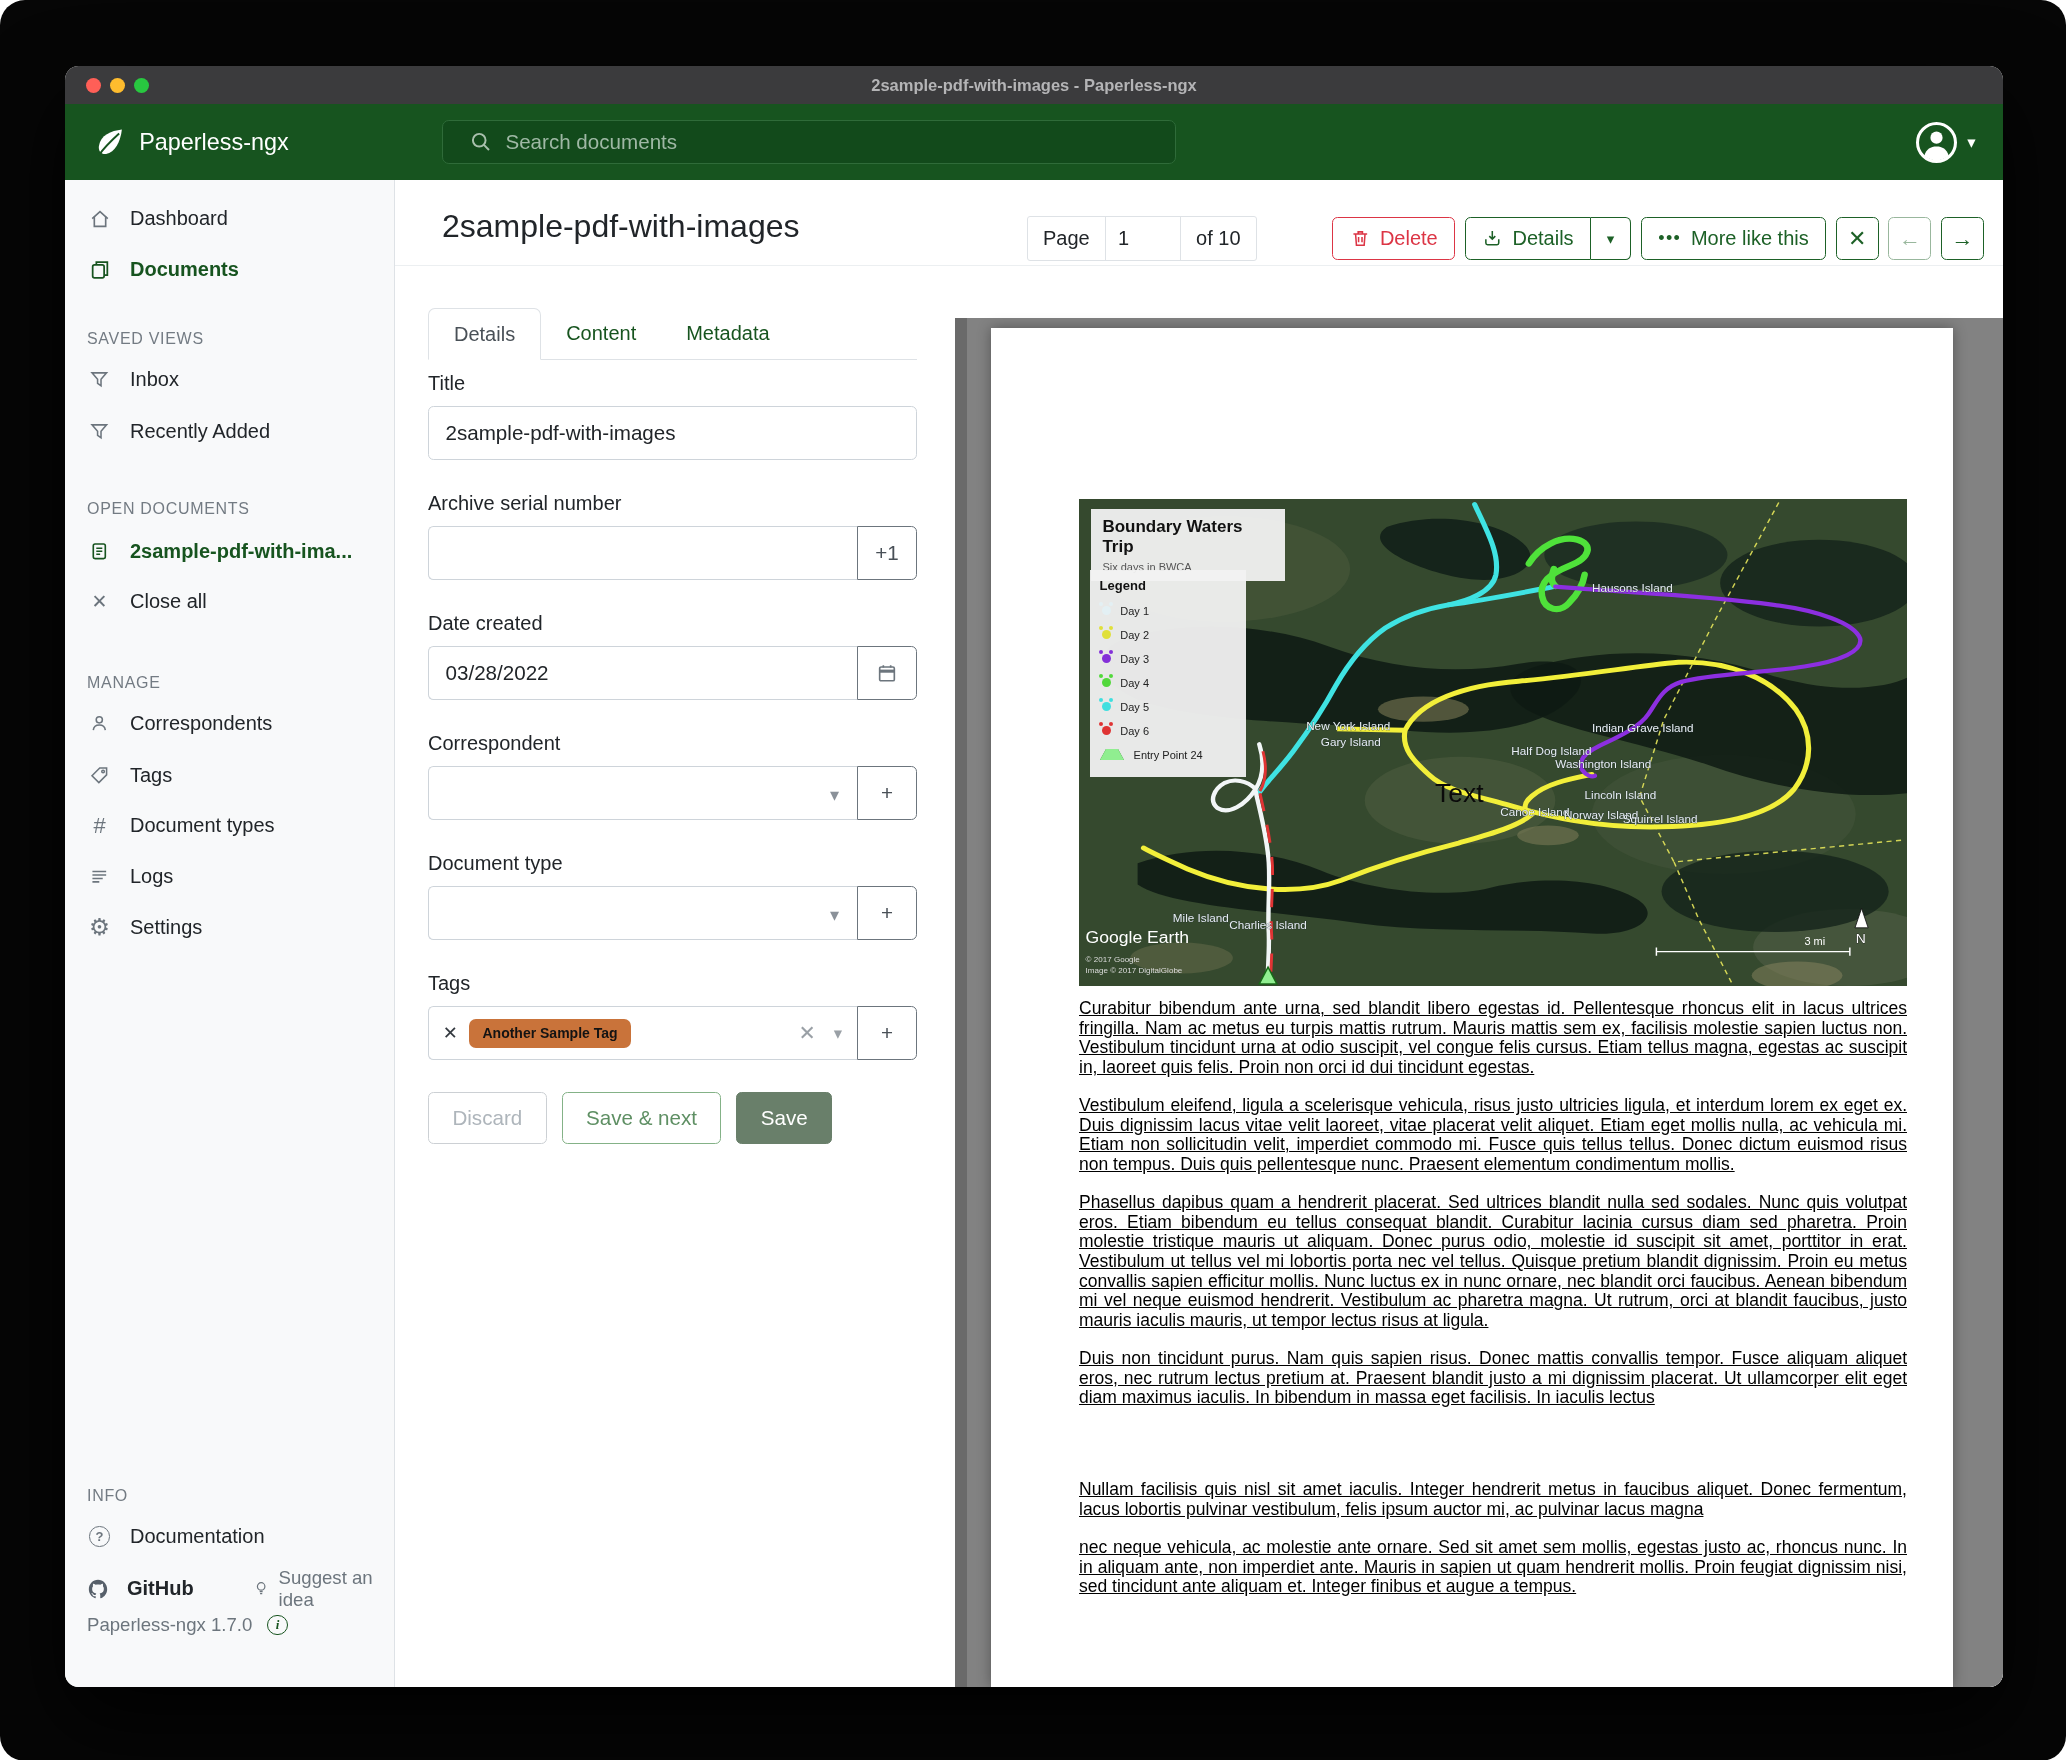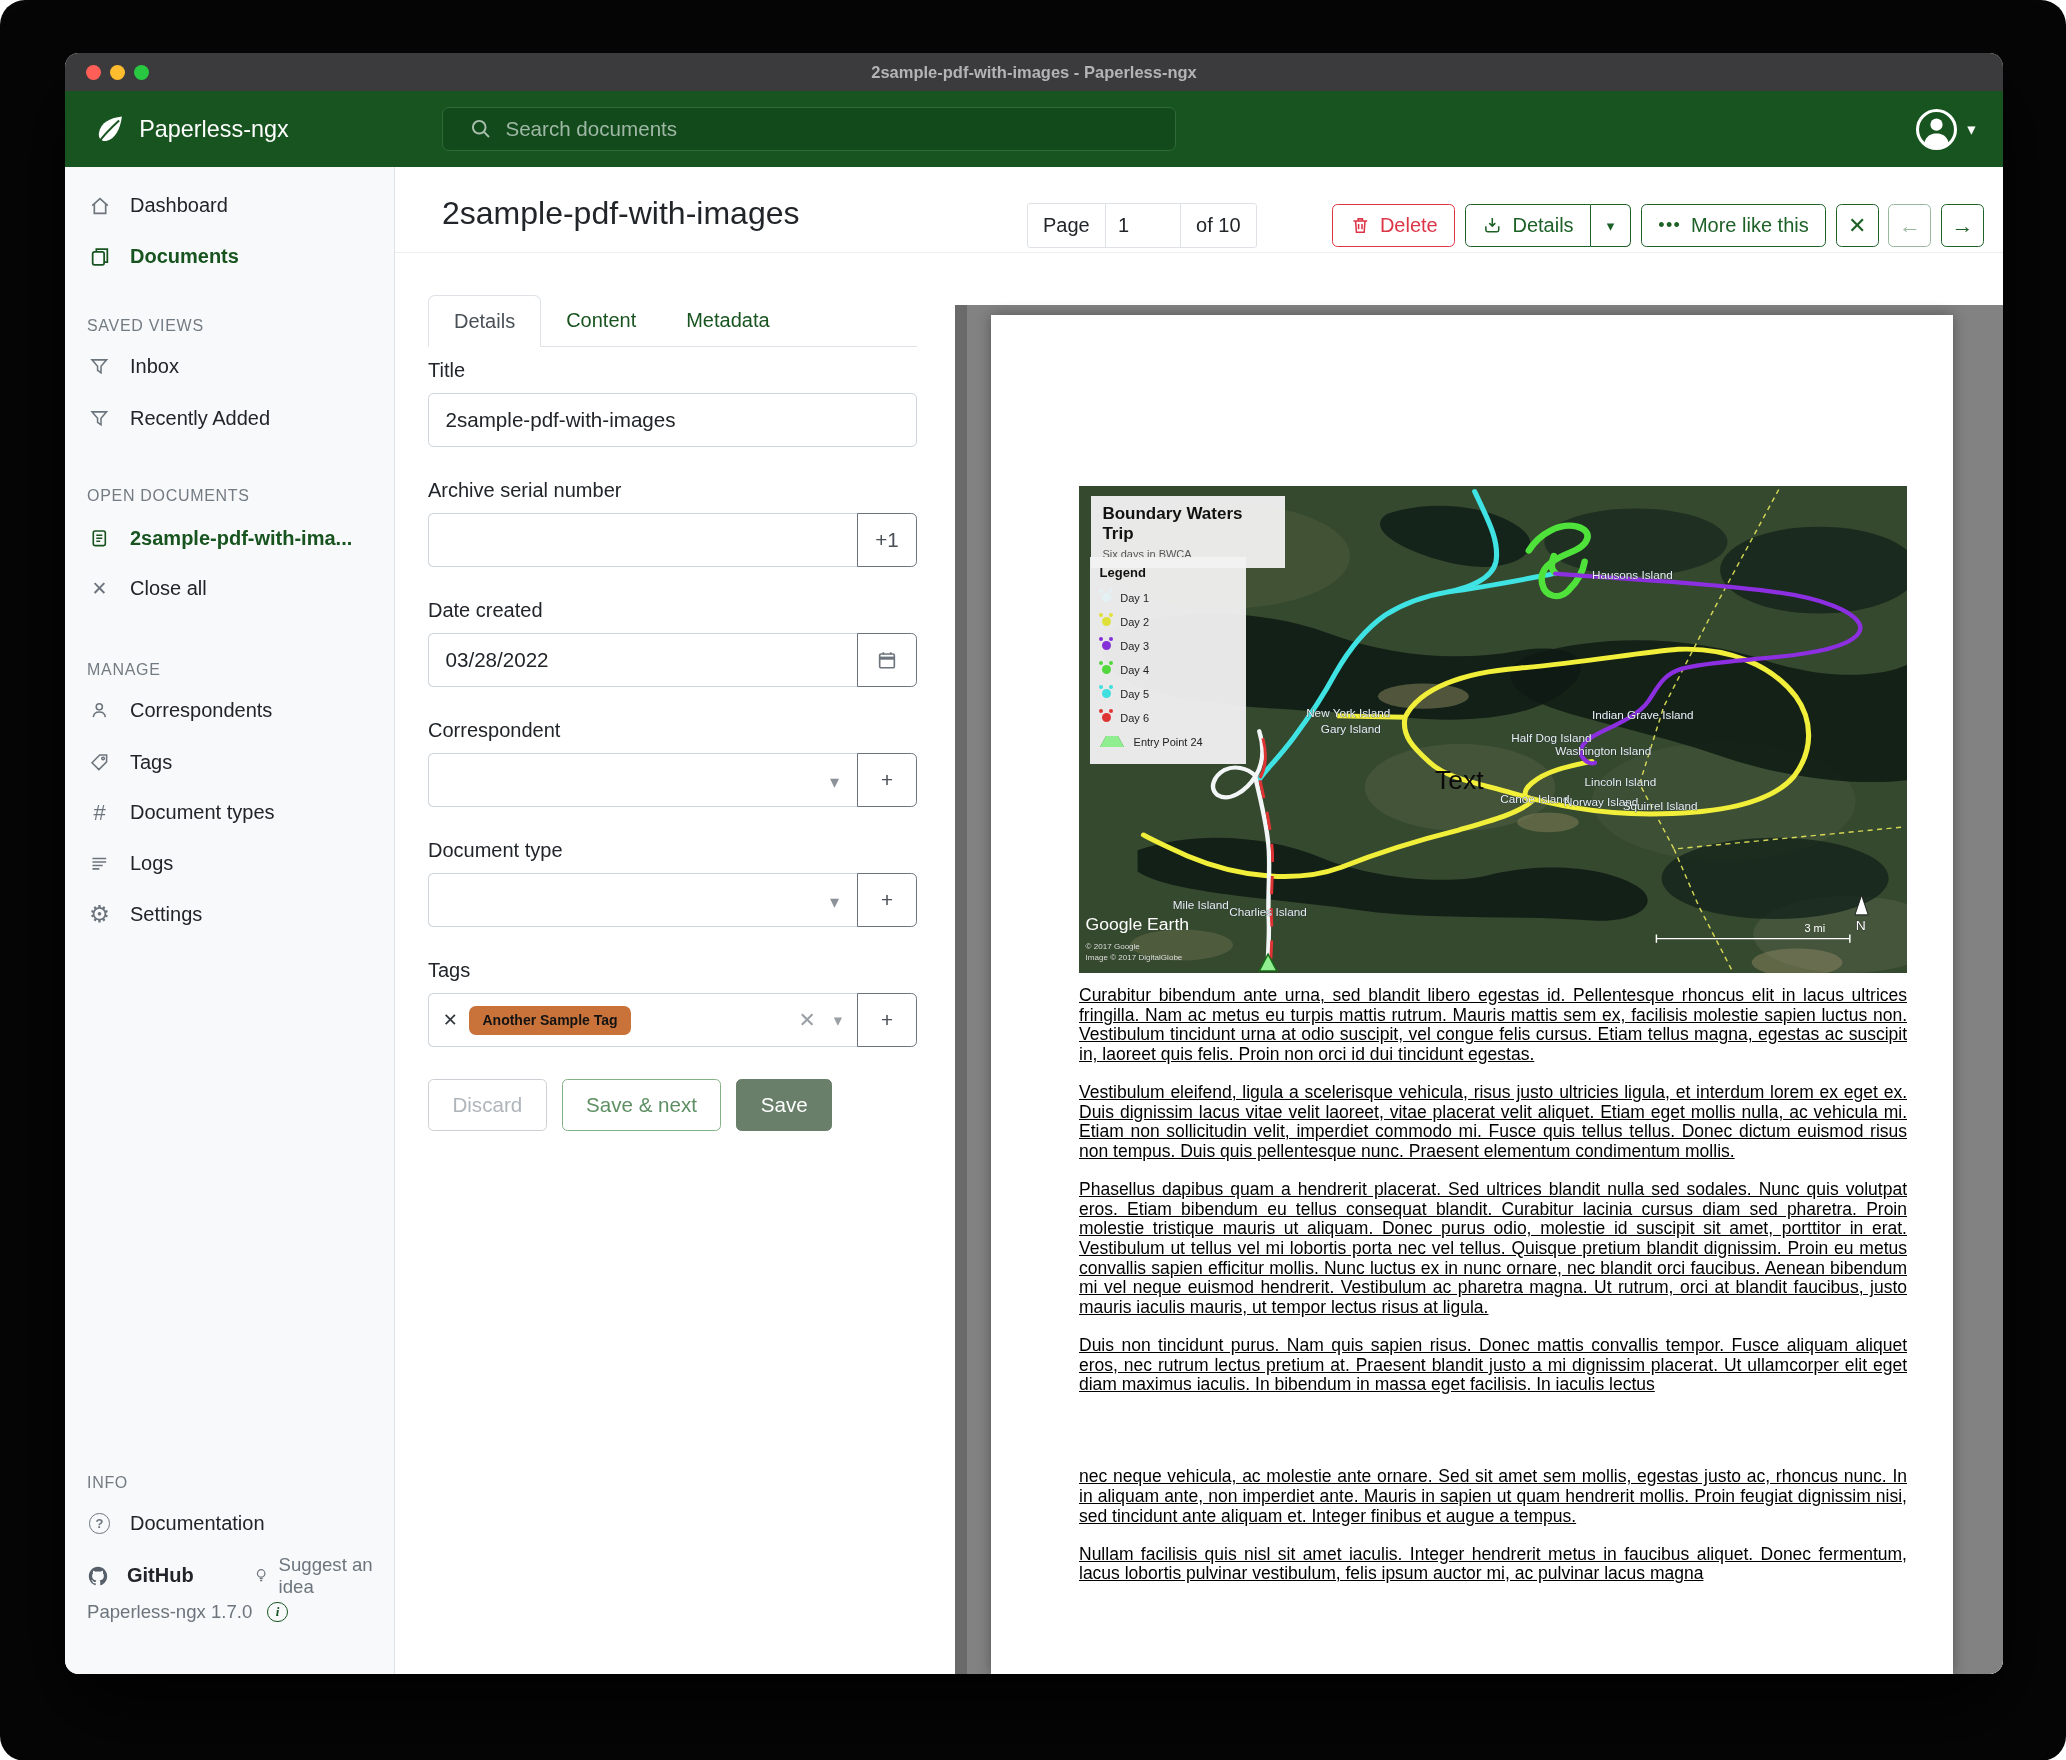--- a/index.html
+++ b/index.html
@@ -1,18 +1,18 @@
 <!DOCTYPE html>
 <html style="font-size:11px"><head>
 <meta charset="utf-8">
 <style>
   html,body{margin:0;padding:0;background:#fff;}
   body{font-family:"Liberation Sans","DejaVu Sans",sans-serif;}
   .stage{position:relative;width:2066px;height:1761px;background:#060606;border-radius:25px;overflow:hidden;}
-  .win{position:absolute;left:65px;top:53px;width:1938px;height:1621px;background:#fff;border-radius:13.7px;overflow:hidden;box-shadow:0 34px 82px rgba(0,0,0,.9);}
+  .win{position:absolute;left:65px;top:66px;width:1938px;height:1621px;background:#fff;border-radius:13.7px;overflow:hidden;box-shadow:0 34px 82px rgba(0,0,0,.9);}
   
   .titlebar{position:absolute;left:0;top:0;width:100%;height:38px;background:#3b3b3d;display:flex;align-items:center;justify-content:center;}
   .traffic{position:absolute;left:20.6px;top:11.7px;display:flex;gap:9px;}
   .dot{width:15px;height:15px;border-radius:50%;}
   .dot.r{background:#ff5f57;} .dot.y{background:#febc2e;} .dot.g{background:#28c840;}
   .win-title{color:#b4b4b6;font-size:16.5px;font-weight:700;}
   
   .navbar{position:absolute;left:0;top:38px;width:100%;height:76px;background:#17541f;}
   .brand{position:absolute;left:27.5px;top:0;height:76px;display:flex;align-items:center;gap:13.7px;}
   .brand-name{color:#fff;font-size:23.4px;font-weight:500;}
@@ -469,22 +469,22 @@
                 </div>
           </div>
         </div>
 
         <div class="doc-text">
           <p>Curabitur bibendum ante urna, sed blandit libero egestas id. Pellentesque rhoncus elit in lacus ultrices fringilla. Nam ac metus eu turpis mattis rutrum. Mauris mattis sem ex, facilisis molestie sapien luctus non. Vestibulum tincidunt urna at odio suscipit, vel congue felis cursus. Etiam tellus magna, egestas ac suscipit in, laoreet quis felis. Proin non orci id dui tincidunt egestas.</p>
           <p>Vestibulum eleifend, ligula a scelerisque vehicula, risus justo ultricies ligula, et interdum lorem ex eget ex. Duis dignissim lacus vitae velit laoreet, vitae placerat velit aliquet. Etiam eget mollis nulla, ac vehicula mi. Etiam non sollicitudin velit, imperdiet commodo mi. Fusce quis tellus tellus. Donec dictum euismod risus non tempus. Duis quis pellentesque nunc. Praesent elementum condimentum mollis.</p>
           <p>Phasellus dapibus quam a hendrerit placerat. Sed ultrices blandit nulla sed sodales. Nunc quis volutpat eros. Etiam bibendum eu tellus consequat blandit. Curabitur lacinia cursus diam sed pharetra. Proin molestie tristique mauris ut aliquam. Donec purus odio, molestie id suscipit sit amet, porttitor in erat. Vestibulum ut tellus vel mi lobortis porta nec vel tellus. Quisque pretium blandit dignissim. Proin eu metus convallis sapien efficitur mollis. Nunc luctus ex in nunc ornare, nec blandit orci faucibus. Aenean bibendum mi vel neque euismod hendrerit. Vestibulum ac pharetra magna. Ut rutrum, orci at blandit faucibus, justo mauris iaculis mauris, ut tempor lectus risus at ligula.</p>
           <p>Duis non tincidunt purus. Nam quis sapien risus. Donec mattis convallis tempor. Fusce aliquam aliquet eros, nec rutrum lectus pretium at. Praesent blandit justo a mi dignissim placerat. Ut ullamcorper elit eget diam maximus iaculis. In bibendum in massa eget facilisis. In iaculis lectus</p>
           <div class="page-break"></div>
+          <p>Nullam facilisis quis nisl sit amet iaculis. Integer hendrerit metus in faucibus aliquet. Donec fermentum, lacus lobortis pulvinar vestibulum, felis ipsum auctor mi, ac pulvinar lacus magna</p>
           <p>nec neque vehicula, ac molestie ante ornare. Sed sit amet sem mollis, egestas justo ac, rhoncus nunc. In in aliquam ante, non imperdiet ante. Mauris in sapien ut quam hendrerit mollis. Proin feugiat dignissim nisi, sed tincidunt ante aliquam et. Integer finibus et augue a tempus.</p>
-          <p>Nullam facilisis quis nisl sit amet iaculis. Integer hendrerit metus in faucibus aliquet. Donec fermentum, lacus lobortis pulvinar vestibulum, felis ipsum auctor mi, ac pulvinar lacus magna</p>
         </div>
 
       </div>
     </div>
   </div>
 
 </div>
 </div>
 
 

